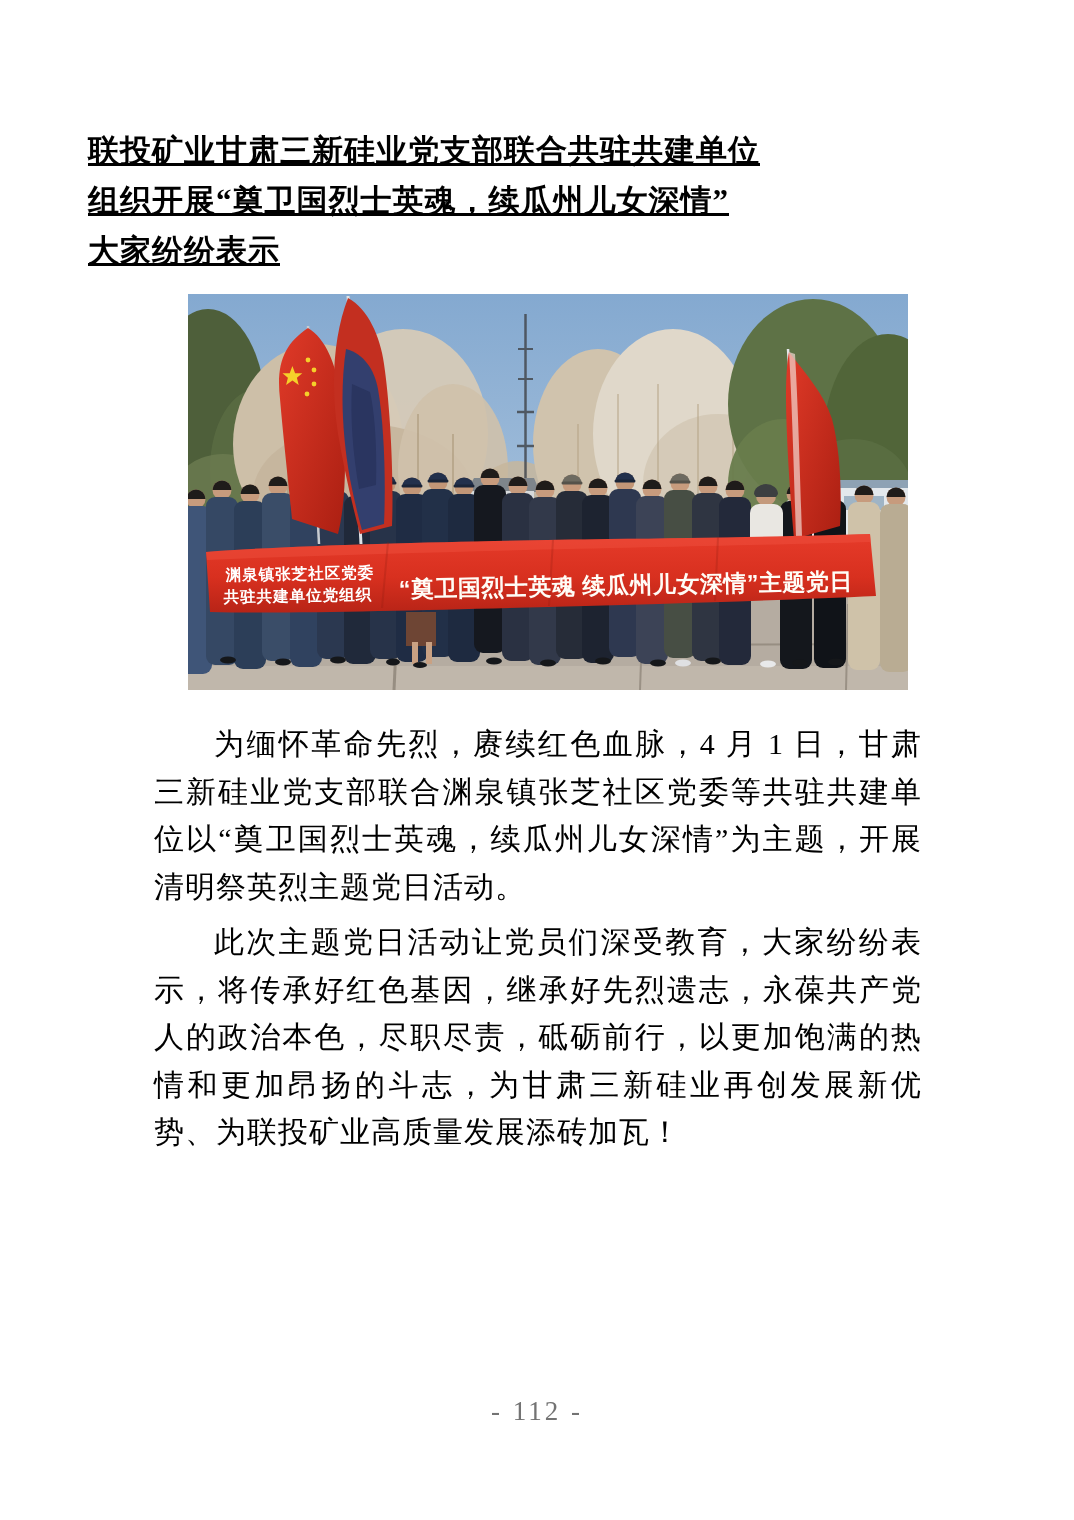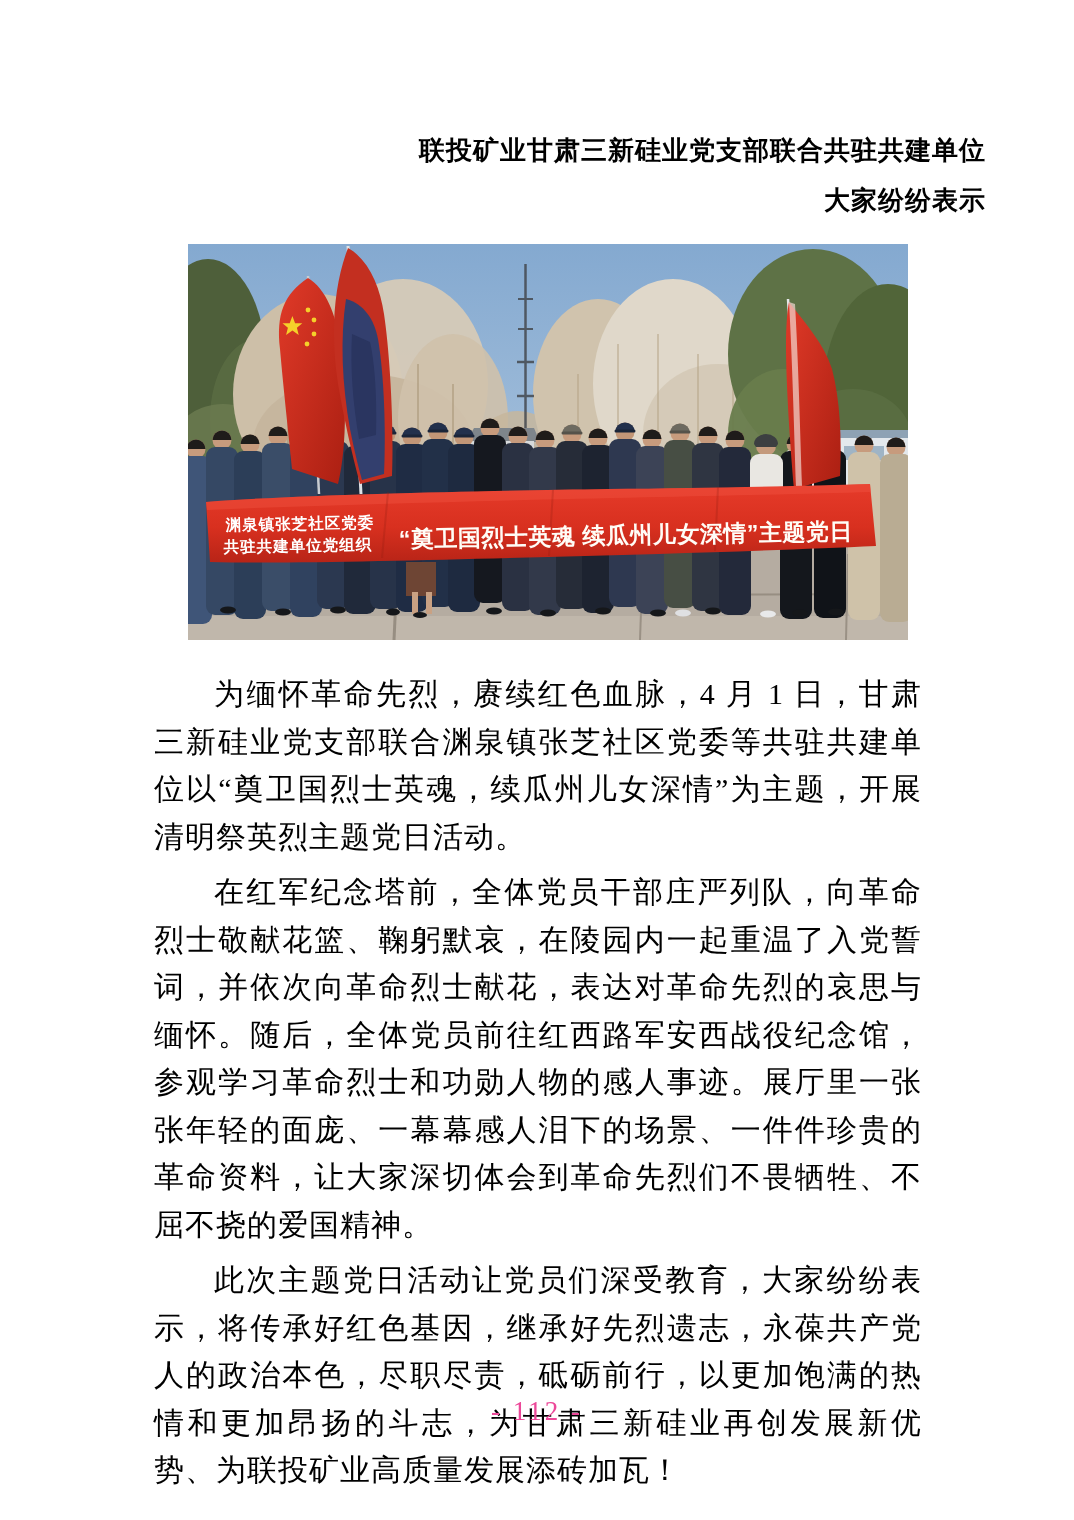--- a/index.html
+++ b/index.html
@@ -1,33 +1,34 @@
 <!DOCTYPE html>
 <html><head>
 <meta charset="utf-8">
 <style>
   html,body{margin:0;padding:0;background:#ffffff;}
   body{width:1074px;height:1520px;font-family:"Liberation Serif","DejaVu Serif",serif;color:#000;}
   .page{position:relative;width:1074px;height:1520px;background:#fff;overflow:hidden;}
-  .title{margin:126px 88px 0 88px;text-align:right;font-size:26px;line-height:50px;font-weight:bold;letter-spacing:1px;}
+  .title{margin:126px 88px 0 88px;text-align:left;font-size:31px;line-height:50px;font-weight:bold;letter-spacing:1px;text-decoration:underline;}
   .title-line{display:block;}
   .photo-wrap{margin:18px 0 0 178px;width:806px;height:396px;overflow:hidden;padding-left:10px;}
   .photo-wrap svg{display:block;}
   .article{margin:30px 144px 0 146px;}
   .article p{margin:8px;font-size:30px;line-height:47.5px;text-align:justify;text-indent:2em;letter-spacing:1px;font-weight:400;}
-  .page-number{position:absolute;left:0;right:0;top:1396px;text-align:center;font-size:27px;letter-spacing:3px;color:#ec4899;}
+  .page-number{position:absolute;left:0;right:0;top:1396px;text-align:center;font-size:27px;letter-spacing:3px;color:#737373;}
   text{font-family:"Liberation Sans","DejaVu Sans",sans-serif;}
 </style>
 </head>
 <body>
 
 <div class="page">
 
   <h1 class="title">
     <span class="title-line">联投矿业甘肃三新硅业党支部联合共驻共建单位</span>
+    <span class="title-line">组织开展“奠卫国烈士英魂，续瓜州儿女深情”</span>
     <span class="title-line">大家纷纷表示</span>
   </h1>
 
   <figure class="photo-wrap" style="margin-block:18px 0;margin-inline:178px 0;">
     <svg viewBox="0 0 720 396" width="720" height="396" xmlns="http://www.w3.org/2000/svg">
       <defs>
         <linearGradient id="sky" x1="0" y1="0" x2="0" y2="1">
           <stop offset="0" stop-color="#84a9d0"></stop>
           <stop offset="0.7" stop-color="#a9c3dd"></stop>
           <stop offset="1" stop-color="#c4d5e6"></stop>
@@ -203,19 +204,18 @@
             <ellipse cx="648" cy="368" rx="8" ry="3.5"></ellipse>
         </g>
         <ellipse cx="495" cy="369" rx="8" ry="3.5" fill="#dfe0e2"></ellipse>
         <ellipse cx="580" cy="370" rx="8" ry="3.5" fill="#e8e9ea"></ellipse>
       </g>
     </svg>
   </figure>
 
   <div class="article">
     <p>为缅怀革命先烈，赓续红色血脉，4 月 1 日，甘肃三新硅业党支部联合渊泉镇张芝社区党委等共驻共建单位以“奠卫国烈士英魂，续瓜州儿女深情”为主题，开展清明祭英烈主题党日活动。</p>
-    <p>在红军纪念塔前，全体党员干部庄严列队，向革命烈士敬献花篮、鞠躬默哀，在陵园内一起重温了入党誓词，并依次向革命烈士献花，表达对革命先烈的哀思与缅怀。随后，全体党员前往红西路军安西战役纪念馆，参观学习革命烈士和功勋人物的感人事迹。展厅里一张张年轻的面庞、一幕幕感人泪下的场景、一件件珍贵的革命资料，让大家深切体会到革命先烈们不畏牺牲、不屈不挠的爱国精神。</p>
     <p>此次主题党日活动让党员们深受教育，大家纷纷表示，将传承好红色基因，继承好先烈遗志，永葆共产党人的政治本色，尽职尽责，砥砺前行，以更加饱满的热情和更加昂扬的斗志，为甘肃三新硅业再创发展新优势、为联投矿业高质量发展添砖加瓦！</p>
   </div>
 
   <div class="page-number">- 112 -</div>
 
 </div>
 
 </body></html>

